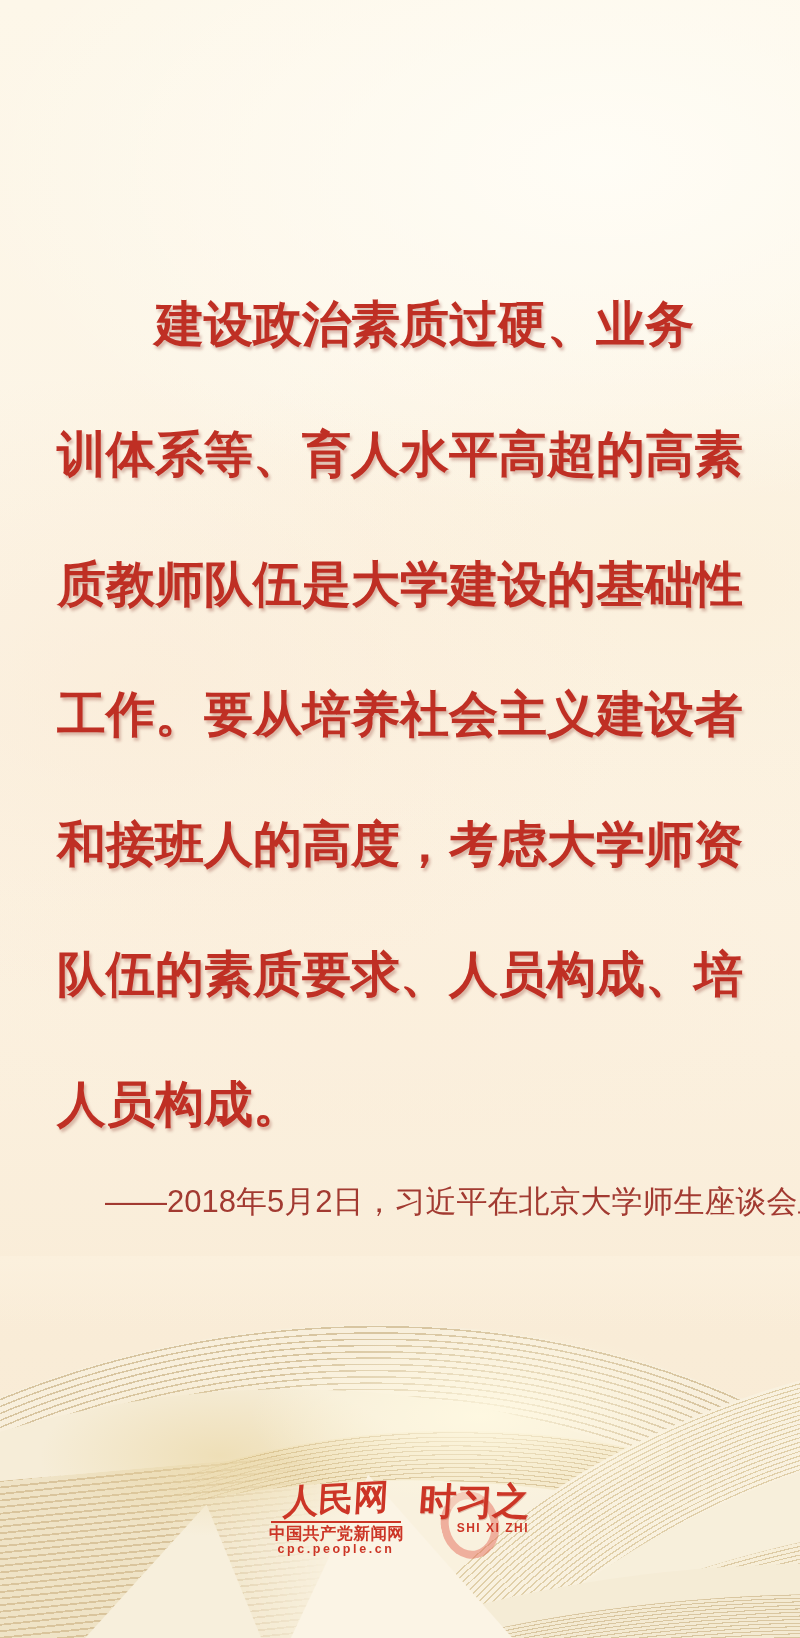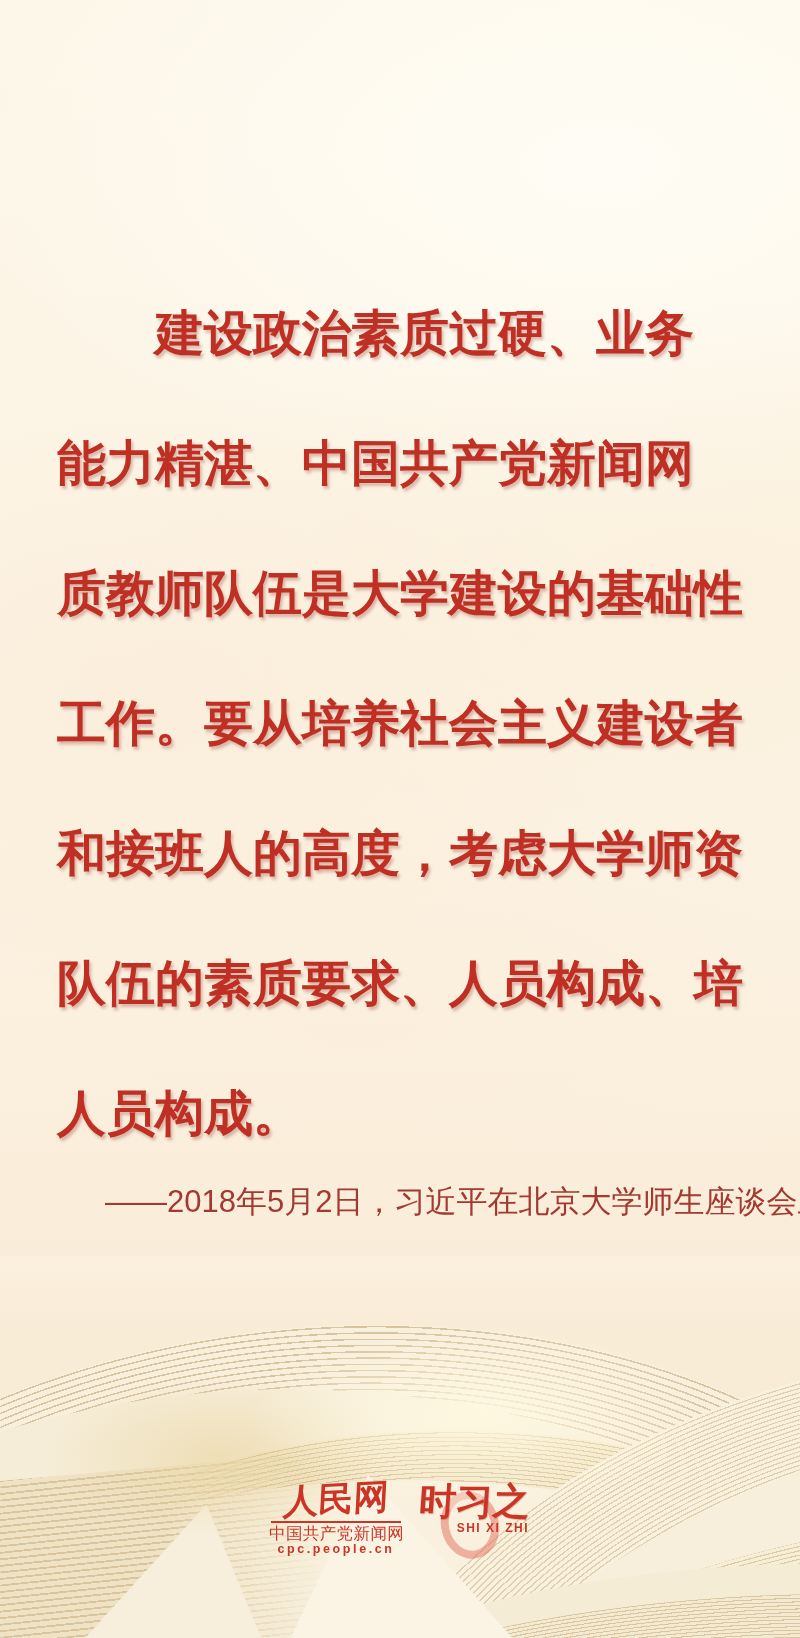--- a/index.html
+++ b/index.html
@@ -13,21 +13,21 @@
     background:
       radial-gradient(900px 500px at 75% 10%, rgba(255,253,246,0.95), rgba(255,253,246,0) 70%),
       radial-gradient(700px 450px at 18% 42%, rgba(250,233,212,0.55), rgba(250,233,212,0) 70%),
       radial-gradient(820px 420px at 88% 36%, rgba(250,236,212,0.5), rgba(250,236,212,0) 72%),
       radial-gradient(600px 300px at 45% 62%, rgba(251,238,219,0.6), rgba(251,238,219,0) 75%),
       linear-gradient(180deg,#fdf7e9 0%, #fcf4e5 38%, #fbf0de 64%, #f9ecd7 82%, #f8ebd4 100%);
   }
 
   
   .quote {
-    position:absolute; left:57px; right:57px; top:268px;
+    position:absolute; left:57px; right:57px; top:259px;
     color:#bf2f24;
     font-size:49px; font-weight:800;
     text-shadow:2px 3px 3px rgba(125,32,20,0.28);
   }
   .qline { height:130px; line-height:130px; white-space:nowrap; }
   .qline.first { text-indent:98px; }
 
   
   .attribution {
     position:absolute; left:55px; right:55px; top:1178px;
@@ -85,21 +85,21 @@
     position:absolute; left:0; right:0; top:1481px;
     display:flex; justify-content:center; align-items:flex-start; gap:16px;
   }
   .pd-logo { width:134px; text-align:center; color:#cc3526; }
   .pd-script {
     font-size:35px; font-weight:800; line-height:38px;
     transform:skewX(-6deg) rotate(-3deg);
     font-family:"Liberation Serif","DejaVu Serif",serif;
   }
   .pd-rule { height:2px; background:#cc3526; margin:2px 2px 2px 2px; }
-  .pd-cn { font-size:16.5px; font-weight:400; letter-spacing:0.4px; line-height:17px; white-space:nowrap; }
+  .pd-cn { font-size:16.5px; font-weight:700; letter-spacing:0.4px; line-height:17px; white-space:nowrap; }
   .pd-url { font-size:12.5px; font-weight:700; letter-spacing:2.6px; line-height:15px; white-space:nowrap;text-align:center; }
 
   .sxz-logo { position:relative; width:112px; height:100px; color:#cc3526; }
   .sxz-ring {
     position:absolute; left:22px; top:10px; width:58px; height:68px;
     border:8px solid rgba(226,96,78,0.45); border-radius:50%;
     transform:rotate(-14deg);
     border-top-color:rgba(226,96,78,0.25);
   }
   .sxz-text {
@@ -133,21 +133,21 @@
     <div class="spine"></div>
     <div class="tip tip1"></div>
     <div class="tip tip2"></div>
     <div class="pages-gold"></div>
     <div class="pages-glow"></div>
     <div class="pages-fade"></div>
   </div>
 
   <div class="quote">
     <div class="qline first">建设政治素质过硬、业务</div>
-    <div class="qline">能力精湛、中国共产党新闻网</div>
+    <div class="qline">训体系等、育人水平高超的高素</div>
     <div class="qline">质教师队伍是大学建设的基础性</div>
     <div class="qline">工作。要从培养社会主义建设者</div>
     <div class="qline">和接班人的高度，考虑大学师资</div>
     <div class="qline">队伍的素质要求、人员构成、培</div>
     <div class="qline">人员构成。</div>
   </div>
 
   <div class="attribution">
     <div class="attr-line first">——2018年5月2日，习近平在北京大学师生座谈会上</div>
   </div>

